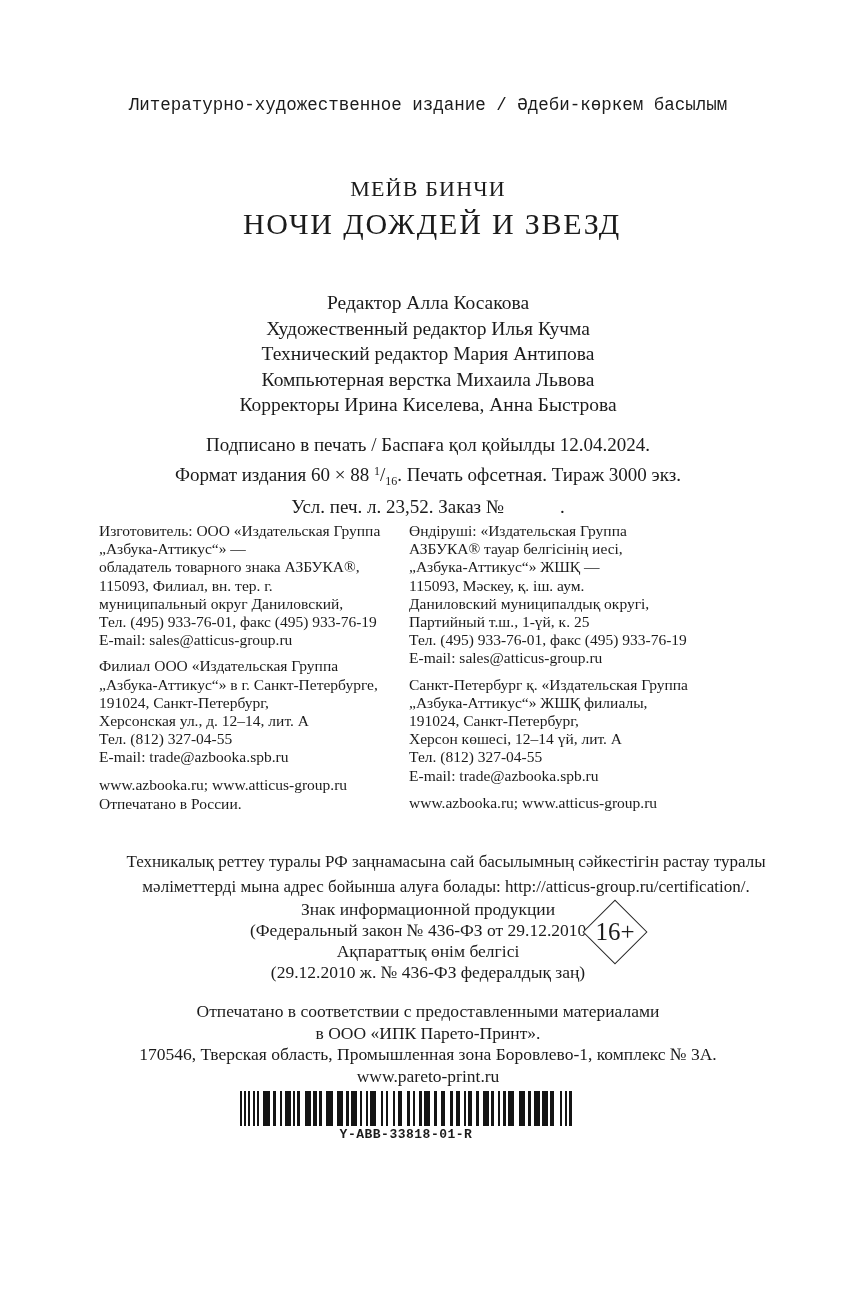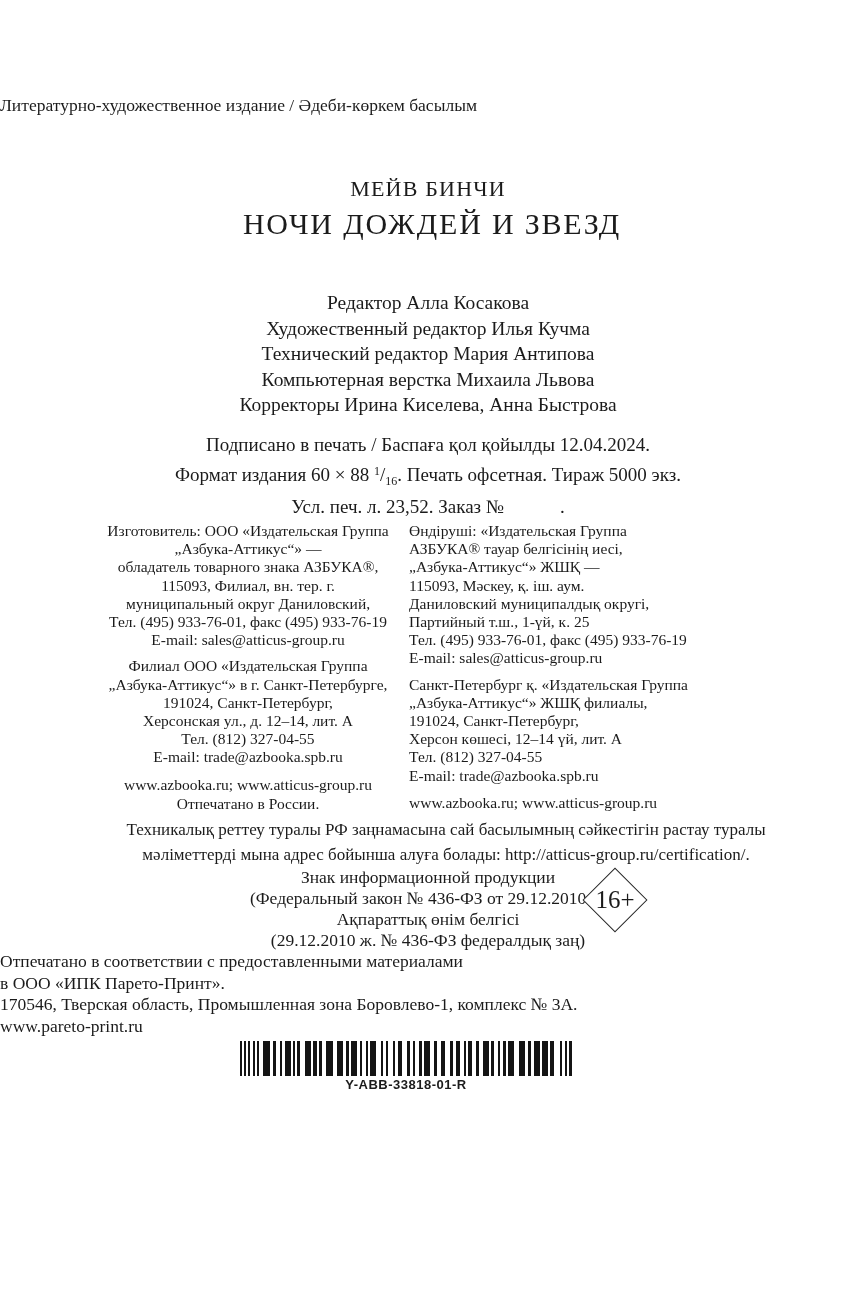--- a/index.html
+++ b/index.html
@@ -6,63 +6,63 @@
   html, body { background:#ffffff; }
   body {
     width:856px; height:1299px;
     position:relative; overflow:hidden;
     font-family:"Liberation Serif", serif;
     color:#1b1b1b;
     -webkit-font-smoothing:antialiased;
   }
   .page { position:absolute; inset:0; padding-top:94px; }
 
-  .edition-line { font-size:17.5px; line-height:22px; text-align:left; }
+  .edition-line { font-size:17.5px; line-height:22px; text-align:center;font-family:Liberation Mono, monospace; }
 
   .author  { margin-top:60px; font-size:22px; line-height:26px; letter-spacing:1.2px; text-align:center; }
   .title   { margin-top:4px;  font-size:30px; line-height:36px; letter-spacing:1.8px; text-align:center;margin-left:8px; }
 
   .staff    { margin-top:48px; font-size:19.5px; line-height:25.6px; text-align:center; }
   .printrun { margin-top:14px; font-size:19px;   line-height:26px;   text-align:center; }
   .printrun sup { font-size:12px; vertical-align:6px; }
   .printrun sub { font-size:12px; vertical-align:-4px; }
   .order-gap { display:inline-block; width:56px; }
 
   .columns { margin-top:2px; display:flex; justify-content:center; font-size:15.5px; line-height:18.2px; }
-  .col-left  { width:298px; text-align:center;font-family:Liberation Serif, serif; }
+  .col-left  { width:298px; text-align:left;font-family:Liberation Serif, serif; }
   .col-gap   { width:12px; }
   .col-right { width:348px; text-align:left; }
   .block { margin-bottom:8px; }
-  .block:last-child { margin-bottom:0; }
+  .block:last-child { margin-bottom:16px; }
   .web-block { line-height:19.8px; }
 
-  .certification { margin-top:4px; font-size:17px; line-height:24.5px; text-align:center;padding-left:36px; }
+  .certification { margin-top:20px; font-size:17px; line-height:24.5px; text-align:center;padding-left:36px; }
 
   .agemark { position:relative; margin-top:0; font-size:17.5px; line-height:21px; text-align:center; }
   .diamond {
     position:absolute; left:592px; top:10px;
     width:46px; height:46px;
     border:1.5px solid #2a2a2a;
     transform:rotate(45deg);
     background:#fff;
   }
   .diamond span {
     display:block; width:100%; height:100%;
     transform:rotate(-45deg);
     font-size:25px; line-height:43px; text-align:center;
   }
 
-  .printed { margin-top:0; font-size:17.5px; line-height:21.5px; }
+  .printed { margin-top:18px; font-size:17.5px; line-height:21.5px; text-align:center; }
 
   .barcode { margin-top:4px; margin-left:240px; width:332px; }
   .barcode-bars { position:relative; width:332px; height:35px; }
   .barcode-bars i { position:absolute; top:0; bottom:0; background:#141414; }
   .barcode-label {
     margin-top:1px; text-align:center;
-    font-family:Liberation Sans, sans-serif;
+    font-family:Liberation Mono, monospace;
     font-size:13px; font-weight:bold; letter-spacing:0.5px;
   }
 </style>
 </head>
 <body>
 
 <div class="page">
 
   <div class="edition-line">Литературно-художественное издание / Әдеби-көркем басылым</div>
 
@@ -72,21 +72,21 @@
   <div class="staff">
       <div>Редактор Алла Косакова</div>
       <div>Художественный редактор Илья Кучма</div>
       <div>Технический редактор Мария Антипова</div>
       <div>Компьютерная верстка Михаила Львова</div>
       <div>Корректоры Ирина Киселева, Анна Быстрова</div>
     </div>
 
   <div class="printrun">
     <div>Подписано в печать / Баспаға қол қойылды 12.04.2024.</div>
-    <div><span>Формат издания 60 × 88 </span><sup>1</sup><span>/</span><sub>16</sub><span>. Печать офсетная. Тираж 5000 экз.</span></div>
+    <div><span>Формат издания 60 × 88 </span><sup>1</sup><span>/</span><sub>16</sub><span>. Печать офсетная. Тираж 3000 экз.</span></div>
     <div><span>Усл. печ. л. 23,52. Заказ №</span><span class="order-gap"></span><span>.</span></div>
   </div>
 
   <div class="columns">
     <div class="col-left">
       <div class="block">
           <div>Изготовитель: ООО «Издательская Группа</div>
           <div>„Азбука-Аттикус“» —</div>
           <div>обладатель товарного знака АЗБУКА®,</div>
           <div>115093, Филиал, вн. тер. г.</div>

